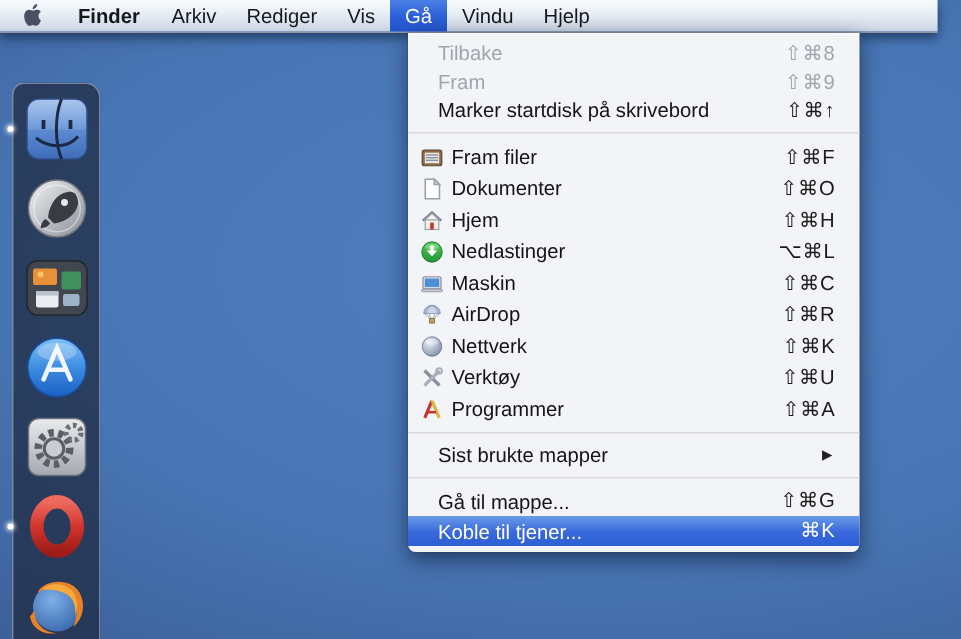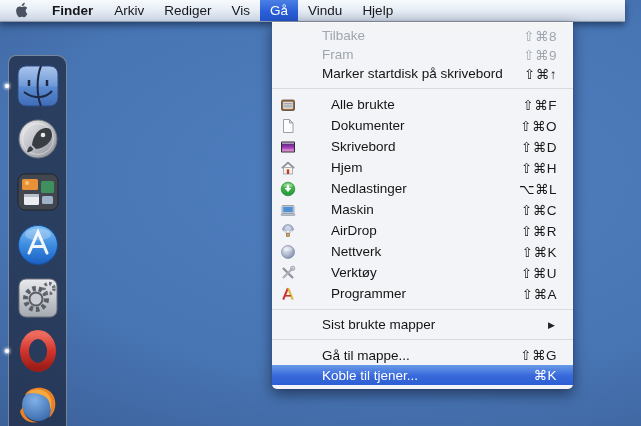--- a/index.html
+++ b/index.html
@@ -36,21 +36,21 @@
     background:rgba(247,247,248,.98);
     border-radius:0 0 5px 5px;
     box-shadow:0 1px 0 rgba(255,255,255,.6) inset, 0 5px 14px rgba(0,0,20,.5), 0 0 1px rgba(0,0,0,.35);
     padding:4px 0; font-size:13.5px; color:#141414;
   }
   .row { display:flex; align-items:center; height:19px; padding:0 16px 0 20px; white-space:nowrap; }
   .row.icon-row { height:21px; padding-left:8px; }
   .row.tall { height:20px;justify-content:space-between; }
   .row .micon { width:17px; height:17px; margin-right:4px; flex:0 0 17px; display:flex; align-items:center; }
   .row .micon svg { width:16px; height:16px; }
-  .row .label { flex:0 1 auto;margin-left:30px; }
+  .row .label { flex:0 1 auto; }
   .row .shortcut { margin-left:auto; letter-spacing:.5px; color:#1a1a1a; }
   .row .sub-arrow { margin-left:auto; font-size:9px; color:#222; padding-right:2px; }
   .row.disabled, .row.disabled .shortcut { color:#a0a6ae; }
   .row.highlighted {
     background:linear-gradient(#699be8, #3868da 55%, #2c5fd5);
     color:#fff;
   }
   .row.highlighted .shortcut { color:#fff; }
   .sep { height:1px; background:#dadada; margin:5px 0; }
 
@@ -213,50 +213,32 @@
       <div class="row icon-row">
         <span class="micon">
           <svg viewBox="0 0 16 16">
             <rect x="1.5" y="3" width="13" height="10.5" rx="1.5" fill="#8a6a4a" stroke="#5f4630" stroke-width=".8"></rect>
             <rect x="3.2" y="4.8" width="9.6" height="7" fill="#f2ede4"></rect>
             <rect x="3.8" y="5.8" width="8.4" height="1" fill="#8b93a6"></rect>
             <rect x="3.8" y="7.6" width="8.4" height="1" fill="#8b93a6"></rect>
             <rect x="3.8" y="9.4" width="8.4" height="1" fill="#8b93a6"></rect>
           </svg>
         </span>
-        <span class="label">Alle brukte</span>
+        <span class="label">Fram filer</span>
         <span class="shortcut">⇧⌘F</span>
       </div>
       <div class="row icon-row">
         <span class="micon">
           <svg viewBox="0 0 16 16">
             <path d="M3.5 1.5h6L13 5v9.5H3.5z" fill="#fdfdfd" stroke="#9aa0a8"></path>
             <path d="M9.5 1.5V5H13z" fill="#d8dce2" stroke="#9aa0a8"></path>
           </svg>
         </span>
         <span class="label">Dokumenter</span>
         <span class="shortcut">⇧⌘O</span>
-      </div>
-      <div class="row icon-row">
-        <span class="micon">
-          <svg viewBox="0 0 16 16">
-            <defs>
-              <linearGradient id="gdsk" x1="0" y1="0" x2="0" y2="1">
-                <stop offset="0" stop-color="#4a2470"></stop>
-                <stop offset=".55" stop-color="#a03fb4"></stop>
-                <stop offset="1" stop-color="#f0a0e0"></stop>
-              </linearGradient>
-            </defs>
-            <rect x="1" y="2.5" width="14" height="11" rx="1" fill="#2a2a30"></rect>
-            <rect x="2" y="3.5" width="12" height="9" fill="url(#gdsk)"></rect>
-            <rect x="2" y="3.5" width="12" height="1.2" fill="#e8e8f0" opacity=".8"></rect>
-          </svg>
-        </span>
-        <span class="label">Skrivebord</span>
-        <span class="shortcut">⇧⌘D</span>
       </div>
       <div class="row icon-row">
         <span class="micon">
           <svg viewBox="0 0 16 16">
             <path d="M1.8 8.2 8 2.6l6.2 5.6" fill="none" stroke="#8a8f99" stroke-width="1.7"></path>
             <rect x="3.5" y="7.6" width="9" height="6.4" fill="#f4f1ea" stroke="#9aa0a8" stroke-width=".8"></rect>
             <rect x="6.8" y="9.4" width="2.4" height="4.6" fill="#c0392b"></rect>
           </svg>
         </span>
         <span class="label">Hjem</span>

